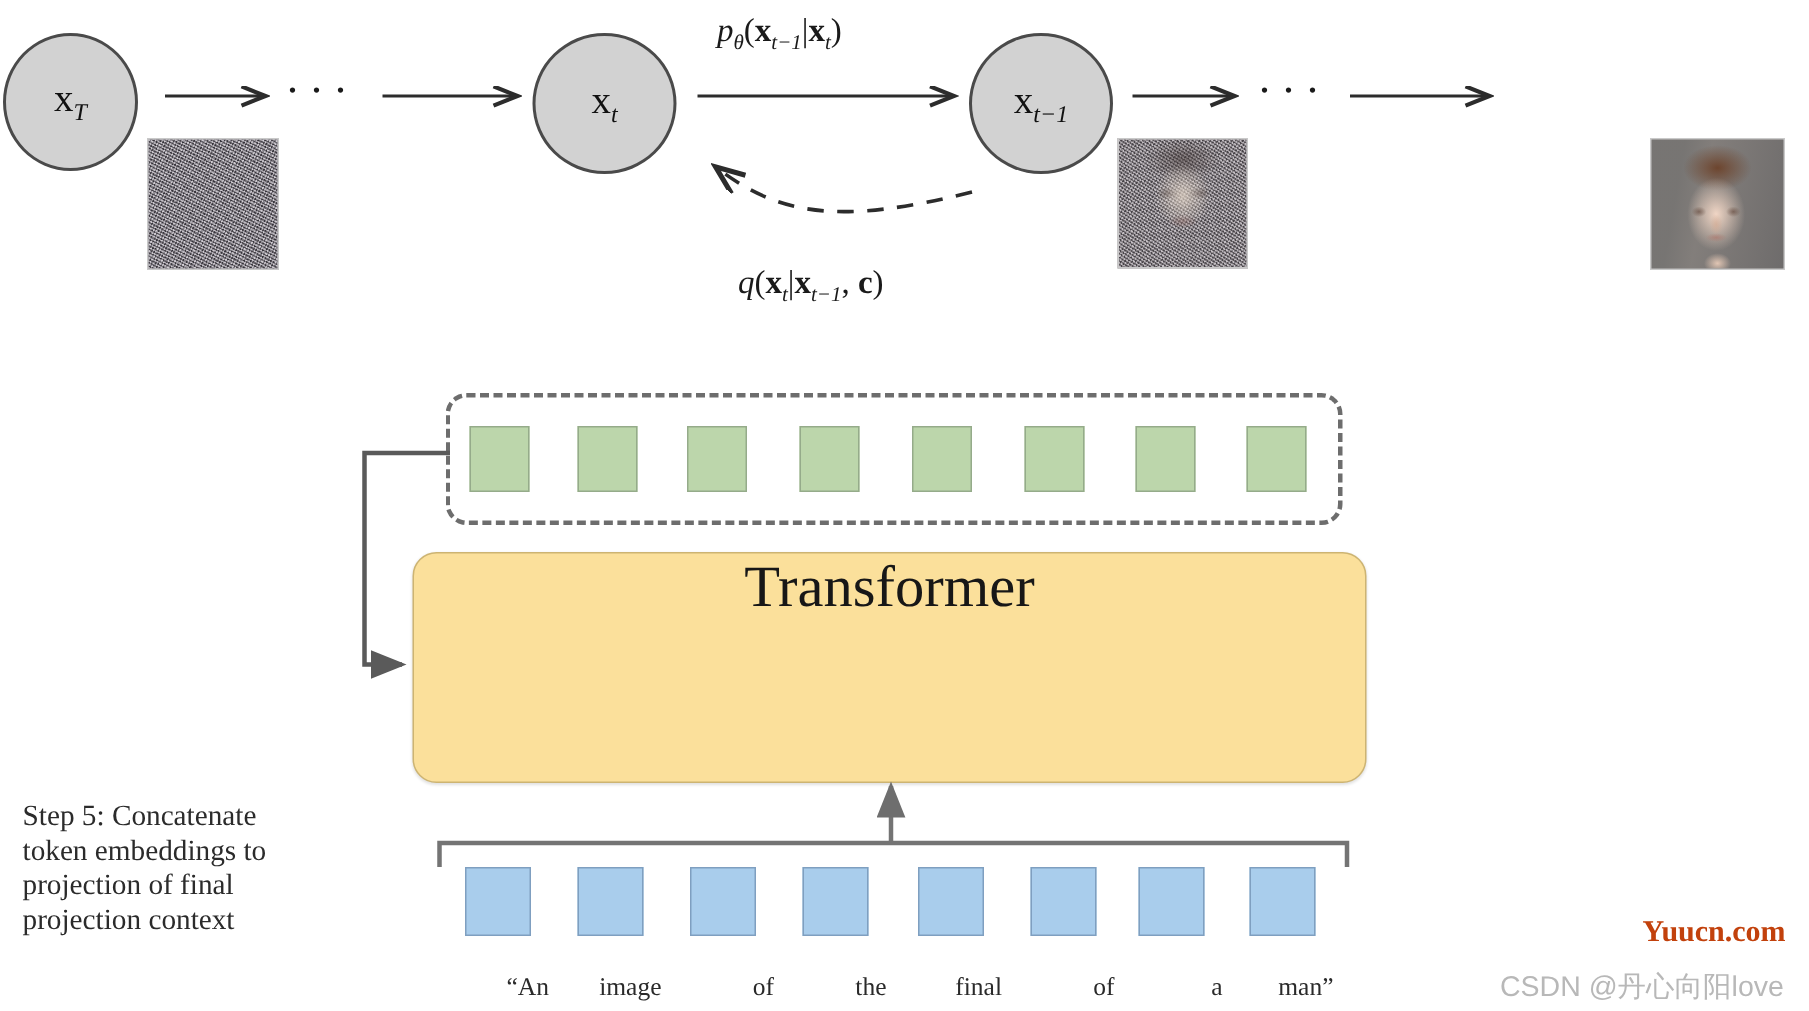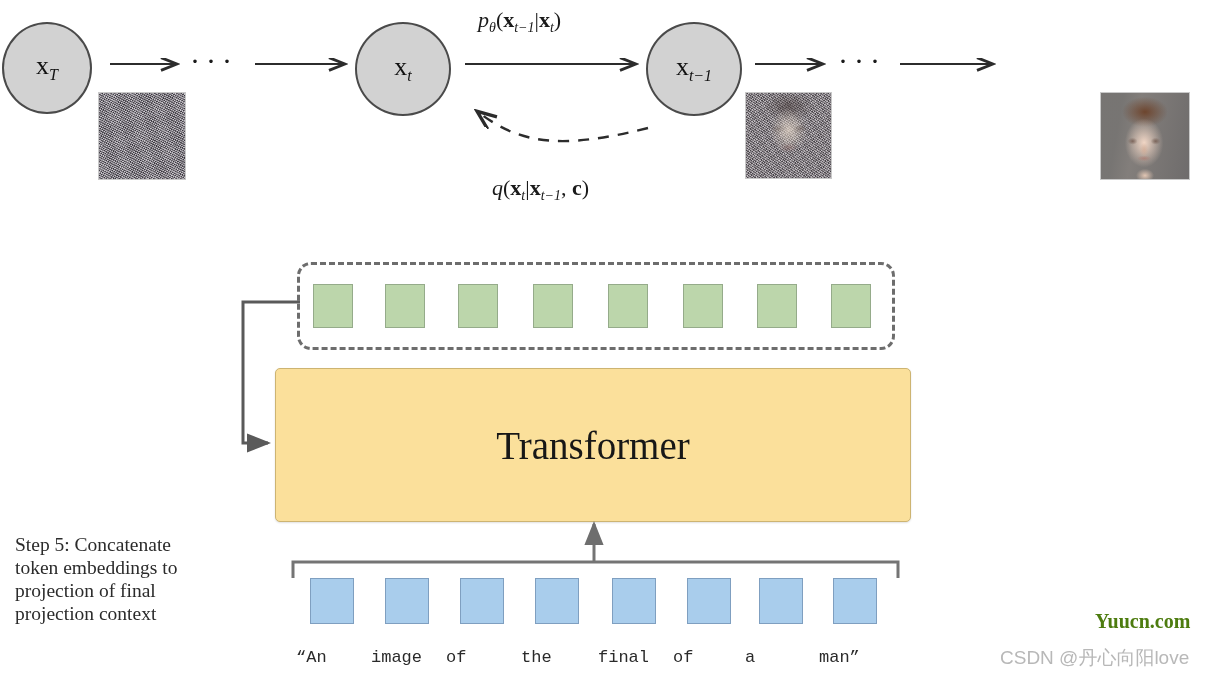--- a/index.html
+++ b/index.html
@@ -52,27 +52,27 @@
       radial-gradient(ellipse 26px 33px at 49% 58%, rgba(243,216,199,.98), rgba(243,216,199,0) 74%),
       radial-gradient(ellipse 30px 20px at 50% 22%, rgba(108,66,42,.95), rgba(108,66,42,0) 76%),
       linear-gradient(100deg, rgba(120,118,116,.9) 0 22%, rgba(150,146,142,.5) 40%, rgba(110,108,108,.85) 100%);
   }
 
   
   .dashbox{position:absolute;border:3px dashed #6d6d6d;border-radius:14px;}
   .tok{position:absolute;border:1px solid #9aa69a;}
   .tok-green{background:#bcd6ab;border-color:#95ab8a;}
   .tok-blue{background:#a9cdec;border-color:#7f9fc0;}
-  .transformer{position:absolute;background:#fbe09b;border:1px solid #cdb472;border-radius:5px;
-     box-shadow:0 1px 2px rgba(0,0,0,.12);display:flex;align-items:center;justify-content:center;}
+  .transformer{position:absolute;background:#fbe09b;border:1px solid #cdb472;border-radius:16px;
+     box-shadow:0 1px 2px rgba(0,0,0,.12);display:flex;align-items:flex-start;justify-content:center;}
   .transformer span{font-family:"Liberation Serif",serif;font-size:39px;color:#171717;}
-  .word{position:absolute;text-align:left;font-size:17px;color:#2a2a2a;font-family:Liberation Mono, monospace;}
+  .word{position:absolute;text-align:right;font-size:17px;color:#2a2a2a;font-family:Liberation Serif, serif;}
   .caption{position:absolute;font-family:"Liberation Serif",serif;font-size:19.5px;line-height:23px;color:#2b2b2b;}
 
-  .wm-red{position:absolute;color:#4d7c0f;font-family:"Liberation Serif",serif;font-weight:bold;font-size:20px;}
+  .wm-red{position:absolute;color:#c2410c;font-family:"Liberation Serif",serif;font-weight:bold;font-size:20px;}
   .wm-gray{position:absolute;color:#b8b8b8;font-size:19px;font-family:"Liberation Sans",sans-serif;}
 
   svg.overlay{position:absolute;left:0;top:0;width:1206px;height:674px;pointer-events:none;}
 </style>
 </head>
 <body>
 
 <div id="stage">
 
   <div class="node node-filled" style="left:2px;top:22px;width:86px;height:88px;">

